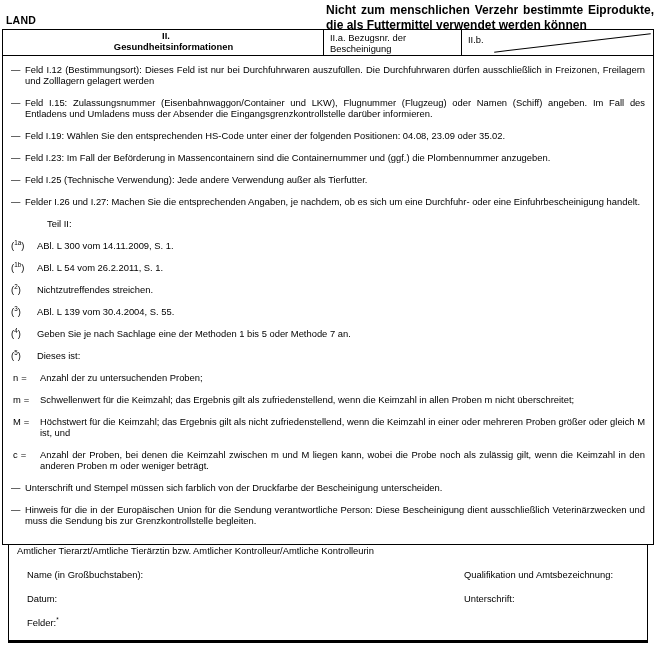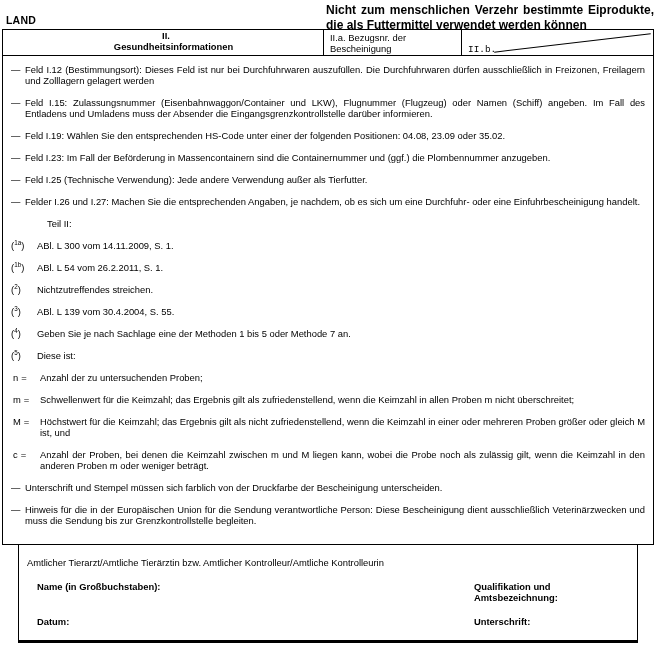--- a/index.html
+++ b/index.html
@@ -33,50 +33,50 @@
   .sec-row {
     display: flex;
     margin: 1px 2px 0 2px;
     height: 27px;
     border: 1px solid #000;
   }
   .sec-cell { display: flex; align-items: center; height: 100%; }
   .cell-main { width: 320px; padding-left: 6px; font-weight: bold; flex-direction: column; }
   .cell-main .sec-title { margin-left: 15px; }
   .cell-ref { width: 139px; border-left: 1px solid #000; border-right: 1px solid #000; padding-left: 6px; }
-  .cell-iib { flex: 1; position: relative; padding-left: 6px; align-items: flex-end; padding-top: 4px; font-family: Liberation Mono, monospace; }
+  .cell-iib { flex: 1; position: relative; padding-left: 6px; align-items: flex-start; padding-top: 4px; }
   .cell-iib svg { position: absolute; inset: 0; width: 100%; height: 100%; }
   
   .notes-box {
     margin: 0 2px; margin-top: -1px;
     border: 1px solid #000;
     height: 490px;
     padding: 8px 8px 0 8px;
     overflow: hidden;
   }
   .note-p { position: relative; padding-left: 14px; text-align: justify; margin-bottom: 11px; }
   .note-p .dash { position: absolute; left: 0; top: 0; }
   .part2-heading { font-weight: normal; margin-bottom: 11px; margin-left: 36px; }
   .footnote { position: relative; padding-left: 26px; margin-bottom: 11px; }
   .footnote .fn-marker { position: absolute; left: 0; top: 0; white-space: nowrap; }
   sup { font-size: 6.3px; line-height: 0; vertical-align: super; }
   .def { position: relative; padding-left: 29px; text-align: justify; margin-bottom: 11px; }
   .def .def-marker { position: absolute; left: 2px; top: 0; white-space: nowrap; }
   .def .def-eq { margin-left: 3px; }
   
   .sig-box {
-    margin: 0 18px; margin-top: -1px;
+    margin: 0 8px; margin-top: -1px;
     border: 1px solid #000;
     border-bottom: 3px solid #000;
     height: 99px;
-    padding: 12px 8px 0 8px;
+    padding: 0 8px 0 8px;
     overflow: hidden;
   }
   .sig-title { margin-bottom: 13px; }
-  .sig-row { display: grid; grid-template-columns: 447px 1fr; margin-bottom: 13px; font-weight: bold; }
+  .sig-row { display: grid; grid-template-columns: 447px 1fr; margin-bottom: 13px; }
   .sig-row .lbl-left { padding-left: 10px; }
 </style>
 </head>
 <body>
 
 <div class="page">
 
   <div class="top">
     <div class="land">LAND</div>
     <div class="right-title">Nicht zum menschlichen Verzehr bestimmte Eiprodukte, die als Futtermittel verwendet werden können</div>
@@ -142,21 +142,21 @@
     <div class="footnote">
       <span class="fn-marker"><span>(</span><sup>3</sup><span>)</span></span>
       <span>ABl. L 139 vom 30.4.2004, S. 55.</span>
     </div>
     <div class="footnote">
       <span class="fn-marker"><span>(</span><sup>4</sup><span>)</span></span>
       <span>Geben Sie je nach Sachlage eine der Methoden 1 bis 5 oder Methode 7 an.</span>
     </div>
     <div class="footnote">
       <span class="fn-marker"><span>(</span><sup>5</sup><span>)</span></span>
-      <span>Diese ist:</span>
+      <span>Dieses ist:</span>
     </div>
 
     <div class="def">
       <span class="def-marker"><span>n</span><span class="def-eq">=</span></span>
       <span>Anzahl der zu untersuchenden Proben;</span>
     </div>
     <div class="def">
       <span class="def-marker"><span>m</span><span class="def-eq">=</span></span>
       <span>Schwellenwert für die Keimzahl; das Ergebnis gilt als zufriedenstellend, wenn die Keimzahl in allen Proben m nicht überschreitet;</span>
     </div>

